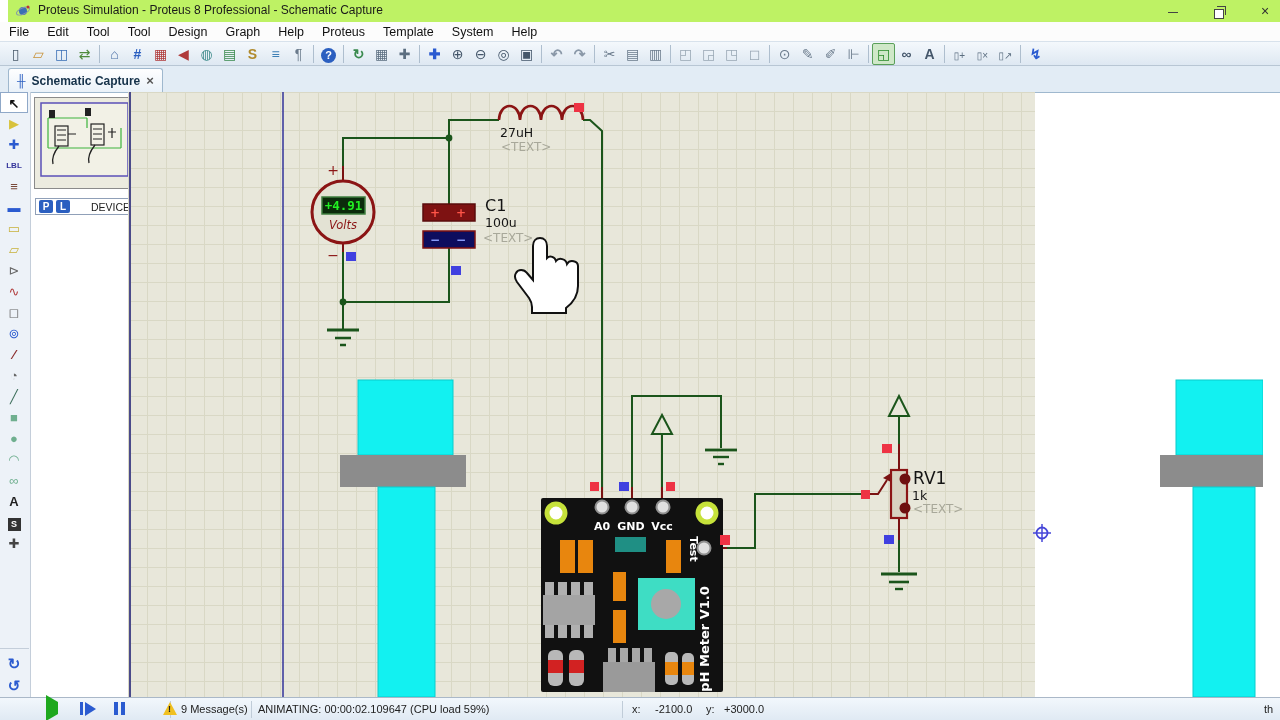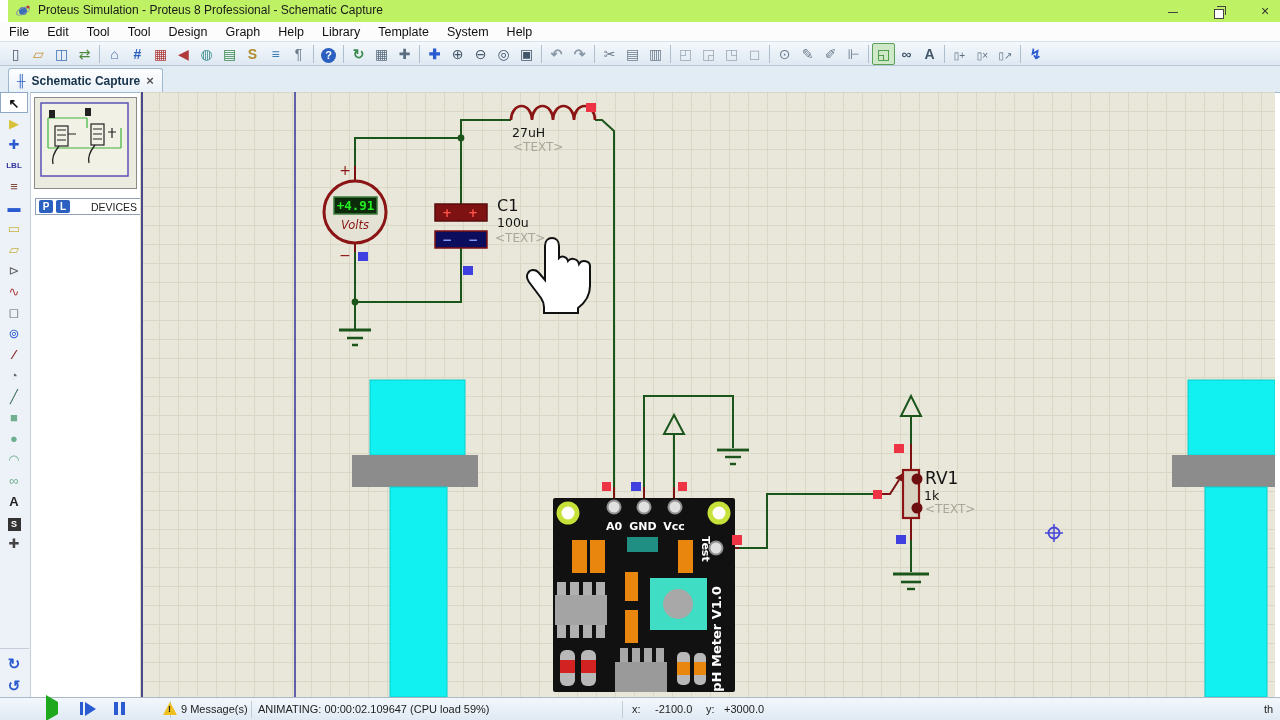--- a/index.html
+++ b/index.html
@@ -44,21 +44,21 @@
   
   #minimap{position:absolute;left:34px;top:97px;width:101px;height:90px;background:#ECEBDF;border:1px solid #8A8A8A;}
   #selector-head{position:absolute;left:35px;top:198px;width:108px;height:17px;background:#FFF;border:1px solid #90A0B8;
       display:flex;align-items:center;gap:3px;padding:0 3px;box-sizing:border-box;}
   .plbtn{width:14px;height:13px;background:#2B5FC0;color:#FFF;font-size:10px;font-weight:bold;text-align:center;line-height:13px;border-radius:2px;}
   #selector-head .devlabel{margin-left:auto;font-size:10.5px;color:#222;padding-right:2px;}
   #device-panel{position:absolute;left:35px;top:216px;width:108px;height:476px;background:#FFF;border:1px solid #90A0B8;border-top:none;box-sizing:border-box;}
   .drow{height:12.6px;line-height:12.6px;font-size:10.5px;color:#111;padding-left:3px;white-space:nowrap;overflow:hidden;}
   .drow.sel{background:#2F80D6;color:#FFF;}
   
-  #canvas{position:absolute;left:140px;top:92px;width:1135px;height:605px;background-color:#E8E7DA;
+  #canvas{position:absolute;left:128px;top:92px;width:907px;height:605px;background-color:#E8E7DA;
     background-image:linear-gradient(to right,#D9D8C5 1px,transparent 1px),linear-gradient(to bottom,#D9D8C5 1px,transparent 1px);
     background-size:19px 19px;}
   #canvas svg{position:absolute;left:0;top:0;}
   
   #statusbar{position:absolute;left:0;top:697px;width:1280px;height:23px;background:linear-gradient(#F2F7FC,#DFE9F3);
      border-top:1px solid #AAB8C8;font-size:11px;color:#222;}
   .sbtn{position:absolute;top:4px;width:18px;height:15px;}
   .tri-play{width:0;height:0;border-top:7px solid transparent;border-bottom:7px solid transparent;border-left:12px solid #1EA81E;}
   .tri-step{width:0;height:0;border-top:7px solid transparent;border-bottom:7px solid transparent;border-left:11px solid #2B5BD0;display:inline-block;}
   .step-bar{display:inline-block;width:3px;height:13px;background:#2B5BD0;vertical-align:top;margin-right:2px;}
@@ -85,21 +85,21 @@
       <circle cx="13" cy="4" r="1.5" fill="#C03030"></circle>
     </svg>
     <span class="title">Proteus Simulation - Proteus 8 Professional - Schematic Capture</span>
     <span class="winbtn" id="btn-min"><span class="bar"></span></span>
     <span class="winbtn" id="btn-rest"><span class="box"></span></span>
     <span class="winbtn" id="btn-close">×</span>
   </div>
 
   <div id="menubar">
     
-  <span class="mitem">File</span><span class="mitem">Edit</span><span class="mitem">Tool</span><span class="mitem">Tool</span><span class="mitem">Design</span><span class="mitem">Graph</span><span class="mitem">Help</span><span class="mitem">Library</span><span class="mitem">Template</span><span class="mitem">System</span><span class="mitem">Help</span></div>
+  <span class="mitem">File</span><span class="mitem">Edit</span><span class="mitem">Tool</span><span class="mitem">Tool</span><span class="mitem">Design</span><span class="mitem">Graph</span><span class="mitem">Help</span><span class="mitem">Proteus</span><span class="mitem">Template</span><span class="mitem">System</span><span class="mitem">Help</span></div>
 
   <div id="toolbar">
 
   <span class="tbtn"><span style="color:#4A5A6A">▯</span></span>
       <span class="tbtn"><span style="color:#C89238">▱</span></span>
       <span class="tbtn"><span style="color:#3A6FB5">◫</span></span>
       <span class="tbtn"><span style="color:#4E8A3C">⇄</span></span>
       <span class="tsep"><span style=""></span></span>
       <span class="tbtn"><span style="color:#4A6FA5">⌂</span></span>
       <span class="tbtn"><span style="color:#2B5FC0;font-weight:bold">#</span></span>

